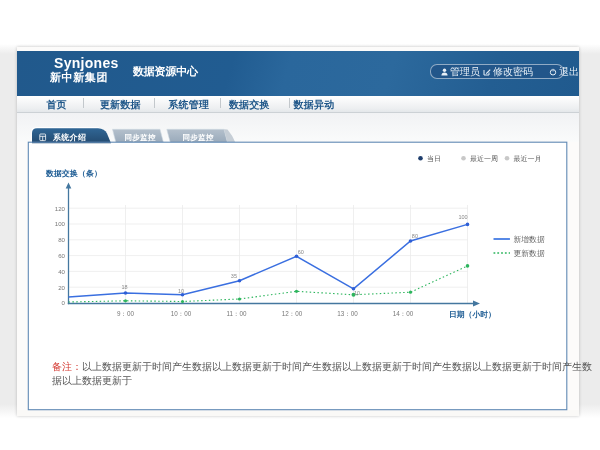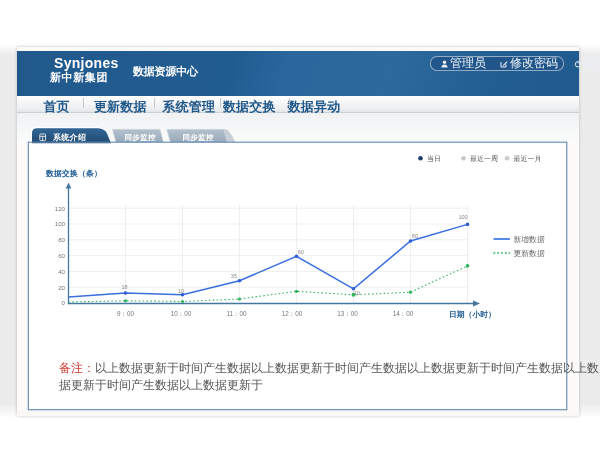--- a/index.html
+++ b/index.html
@@ -7,53 +7,53 @@
        font-family:"Liberation Sans",sans-serif;}
   .band{position:absolute;left:0;top:44px;width:600px;height:374px;
         background:linear-gradient(#ffffff 0,#ececec 10px,#ececec 360px,#ffffff 100%);}
   .win{position:absolute;left:17px;top:47px;width:562px;height:369px;background:#fcfbfa;
        box-shadow:0 0 3px rgba(0,0,0,.22);}
   .hdr{position:absolute;left:0;top:4px;width:562px;height:45px;
        background:linear-gradient(107deg,#21598c 0%,#215c91 38%,#2a679c 48%,#2c699d 66%,#235e92 84%,#205a8e 100%);}
   .logo-en{position:absolute;left:37px;top:3.5px;color:#fff;font-size:14px;font-weight:bold;letter-spacing:.3px;}
   .logo-cn{position:absolute;left:33px;top:19px;color:#fff;font-size:11px;font-weight:bold;letter-spacing:.6px;}
   .vtitle{position:absolute;left:116px;top:13px;color:#fff;font-size:11px;font-weight:bold;letter-spacing:-0.2px;}
-  .pill{position:absolute;left:413px;top:5px;width:132px;height:13px;border-radius:7px;
+  .pill{position:absolute;left:413px;top:13px;width:132px;height:13px;border-radius:7px;
         background:#22568a;border:1px solid rgba(255,255,255,.5);display:flex;align-items:center;
-        color:#e8f0f7;font-size:12px;white-space:nowrap;}
+        color:#e8f0f7;font-size:10px;white-space:nowrap;}
   .pill span.txt{margin-left:2px;}
   .pill .grp{display:flex;align-items:center;}
   .nav{position:absolute;left:0;top:49px;width:562px;height:16px;
        background:linear-gradient(#ffffff,#eceef0 80%,#e4e7ea);border-bottom:1px solid #ccd1d5;}
-  .nav b{position:absolute;top:1.5px;transform:translateX(-50%);font-size:13px;font-weight:bold;color:#21588a;letter-spacing:.2px;}
+  .nav b{position:absolute;top:1.5px;transform:translateX(-50%);font-size:10px;font-weight:bold;color:#21588a;letter-spacing:.2px;}
   .nav i{position:absolute;top:1.5px;width:1px;height:10px;background:#c3c8cc;}
   .strip{position:absolute;left:0;top:66px;width:562px;height:29px;
          background:linear-gradient(#f1f2f4,#fafbfb);}
   .below{position:absolute;left:0;top:363px;width:562px;height:6px;background:#faf9f7;}
-  .note{position:absolute;left:59px;top:359.5px;font-size:12px;color:#555;letter-spacing:0;}
+  .note{position:absolute;left:52px;top:359.5px;font-size:10px;color:#555;letter-spacing:0;}
   .note b{color:#d43b33;font-weight:normal;}
   svg.overlay{position:absolute;left:0;top:0;width:600px;height:450px;}
 </style>
 </head>
 <body>
 <div class="band"></div>
 <div class="win">
   <div class="hdr">
     <div class="logo-en">Synjones</div>
     <div class="logo-cn">新中新集团</div>
     <div class="vtitle">数据资源中心</div>
     <div class="pill">
       <div class="grp" style="margin-left:10px;">
         <svg width="7" height="8" viewBox="0 0 7 8">
             <circle cx="3.5" cy="2.2" r="1.7" fill="#e8f0f7"></circle>
             <path d="M0.4,7.6 C0.4,5.4 1.7,4.4 3.5,4.4 C5.3,4.4 6.6,5.4 6.6,7.6 Z" fill="#e8f0f7"></path>
           </svg>
         <span class="txt">管理员</span>
       </div>
-      <div class="grp" style="margin-left:14px;">
+      <div class="grp" style="margin-left:3px;">
         <svg width="8" height="8" viewBox="0 0 8 8">
             <path d="M1,2 L1,7 L6,7 L6,4.5" stroke="#e8f0f7" stroke-width="1" fill="none"></path>
             <path d="M2.8,5.2 L6.8,1.2 L7.6,2 L3.6,6 Z" fill="#e8f0f7"></path>
           </svg>
         <span class="txt">修改密码</span>
       </div>
       <div class="grp" style="margin-left:16px;">
         <svg width="8" height="8" viewBox="0 0 8 8">
             <circle cx="4" cy="4.3" r="2.7" stroke="#e8f0f7" stroke-width="1" fill="none"></circle>
             <rect x="3.5" y="0.4" width="1" height="3" fill="#22568a"></rect>

